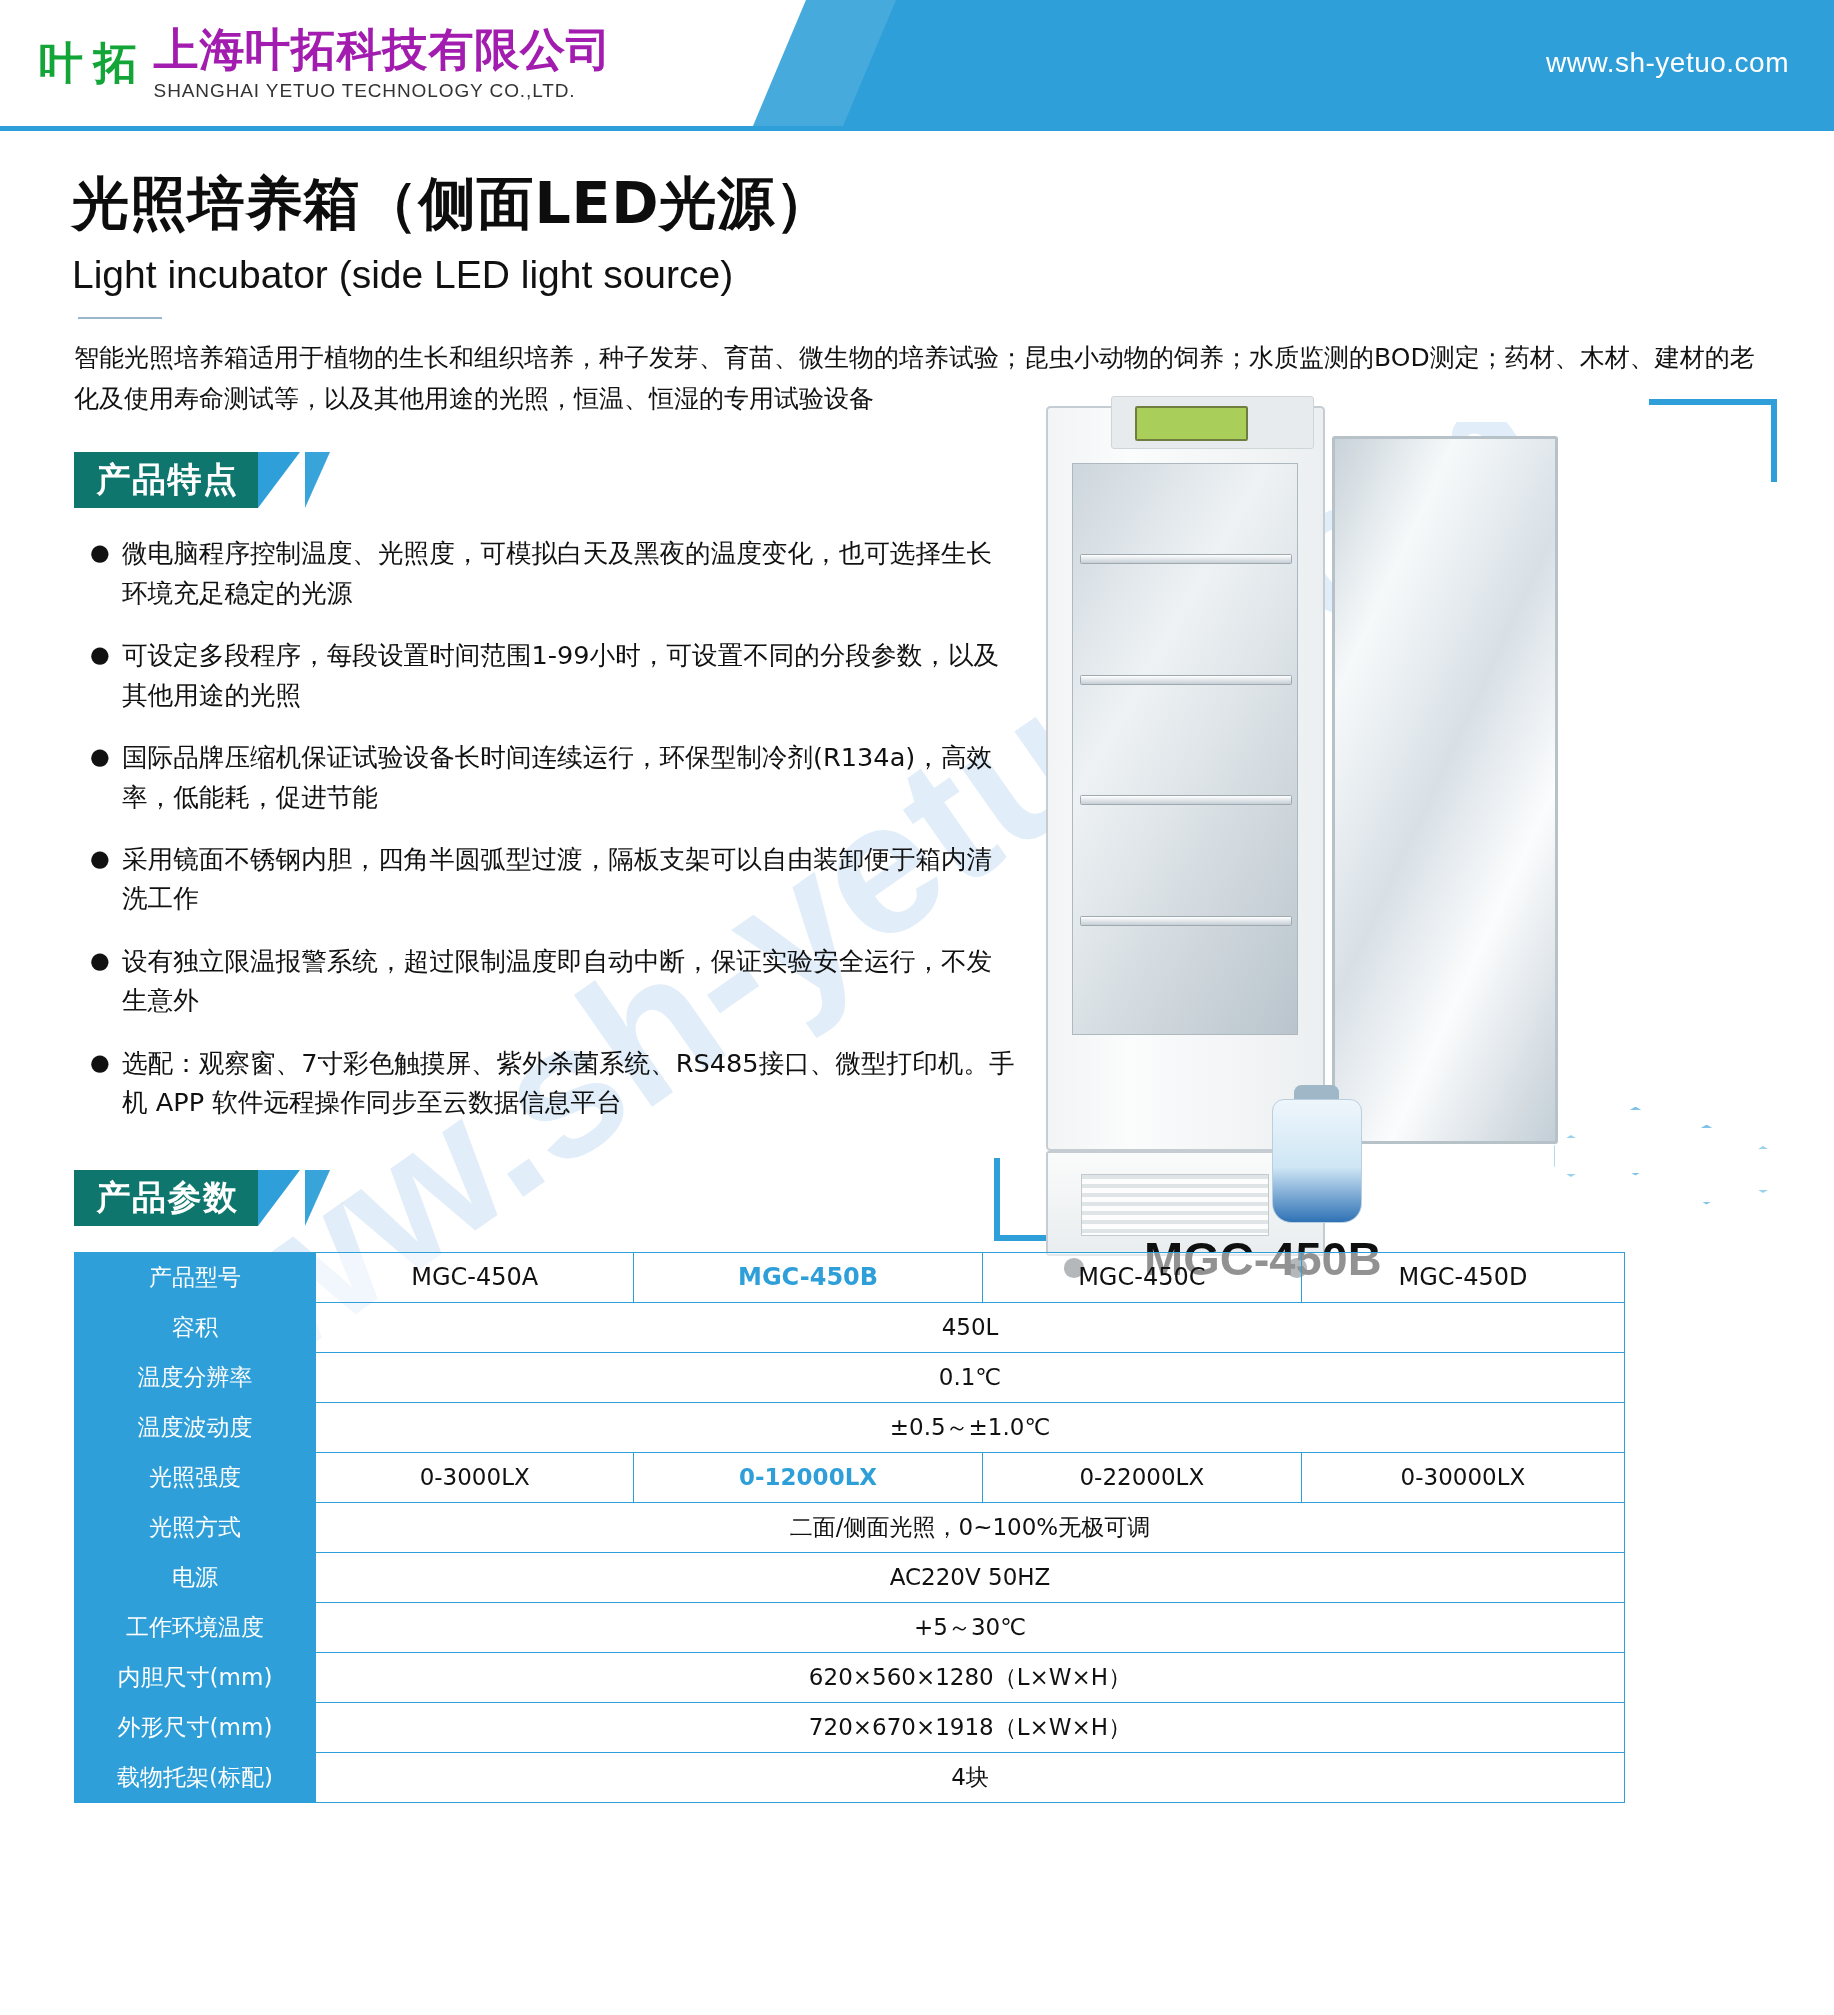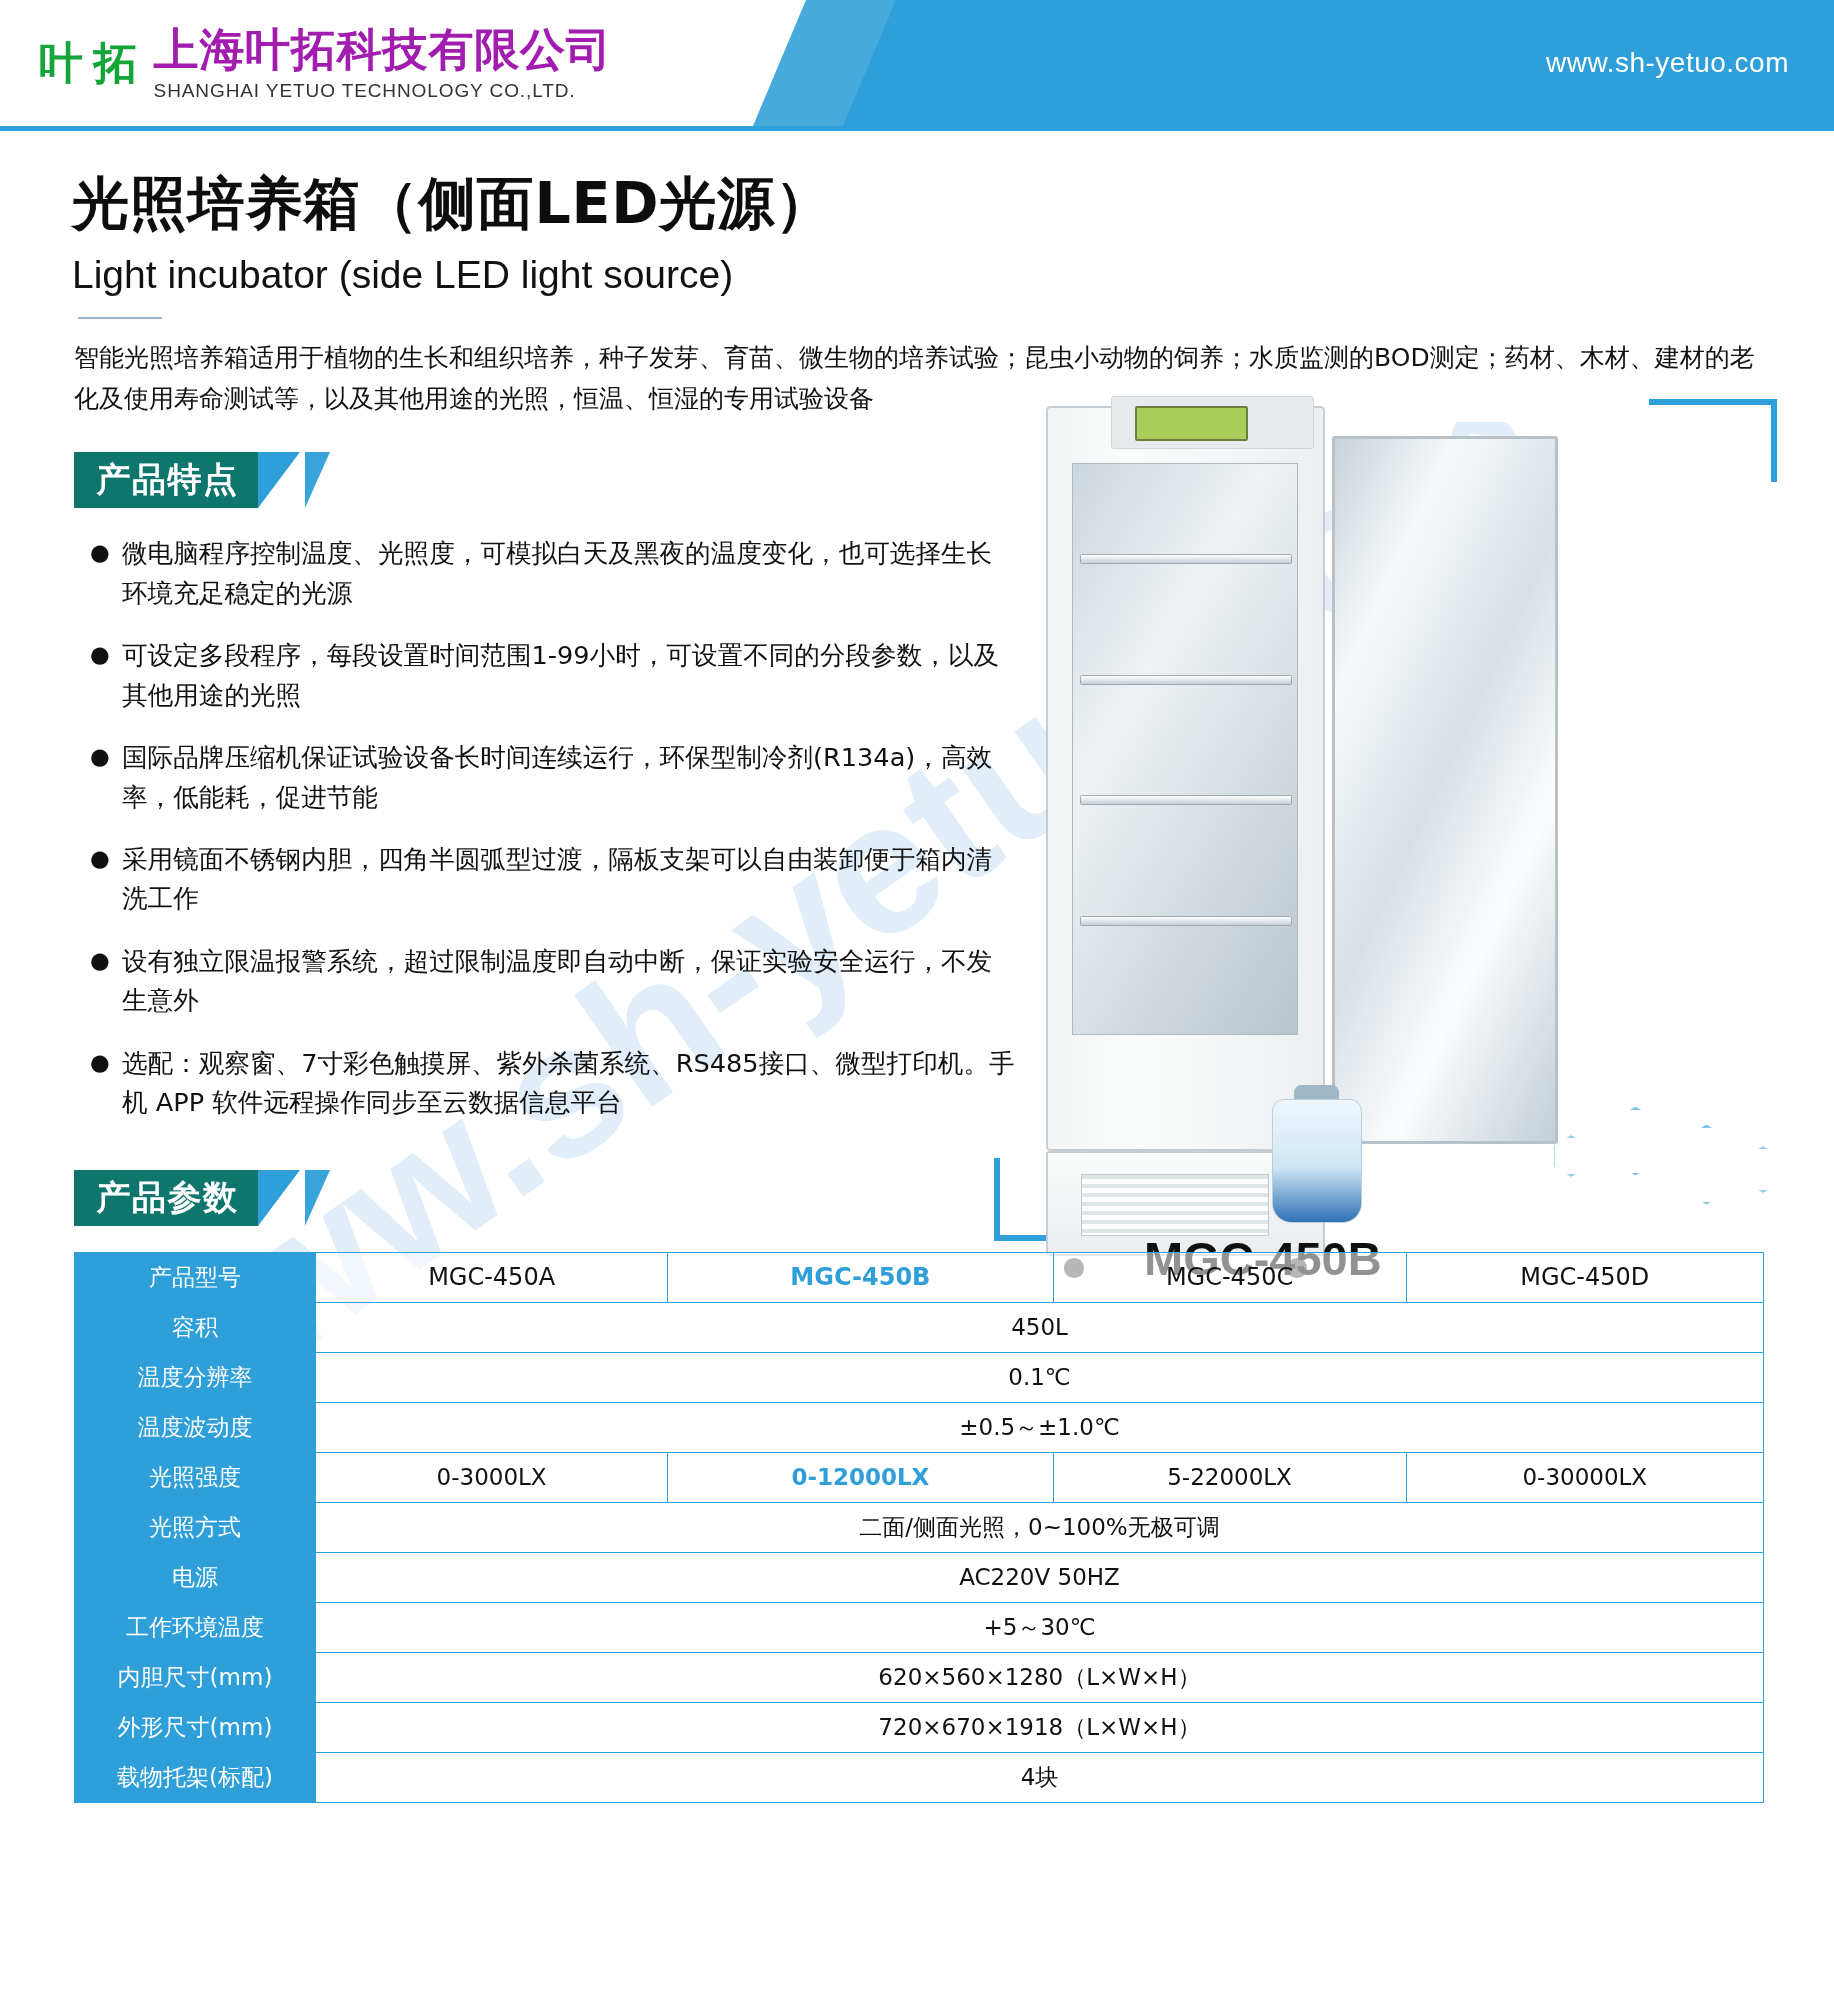--- a/index.html
+++ b/index.html
@@ -308,21 +308,21 @@
     position: absolute;
     left: 188px; bottom: 22.6px;
     font-size: 47px; font-weight: bold; color: #0f0f0f;
     font-family: "Liberation Sans", sans-serif;
   }
 
   
   .params-wrap { margin-top: 47px; position: relative; z-index: 10; }
   table.params {
     margin: 25.6px 0 0 74px;
-    width: 1690px;
+    width: 1551px;
     border-collapse: collapse;
     font-family: "DejaVu Sans", sans-serif;
     background: rgba(255,255,255,0.55);
   }
   table.params td {
     border: 1.5px solid #2e9fd8;
     height: 50px;
     text-align: center;
     font-size: 23px;
     color: #111;
@@ -463,21 +463,21 @@
         <td colspan="4">0.1℃</td>
       </tr>
       <tr>
         <td class="head">温度波动度</td>
         <td colspan="4">±0.5～±1.0℃</td>
       </tr>
       <tr>
         <td class="head">光照强度</td>
         <td>0-3000LX</td>
         <td class="hl">0-12000LX</td>
-        <td>5-22000LX</td>
+        <td>0-22000LX</td>
         <td>0-30000LX</td>
       </tr>
       <tr>
         <td class="head">光照方式</td>
         <td colspan="4">二面/侧面光照，0~100%无极可调</td>
       </tr>
       <tr>
         <td class="head">电源</td>
         <td colspan="4">AC220V 50HZ</td>
       </tr>

